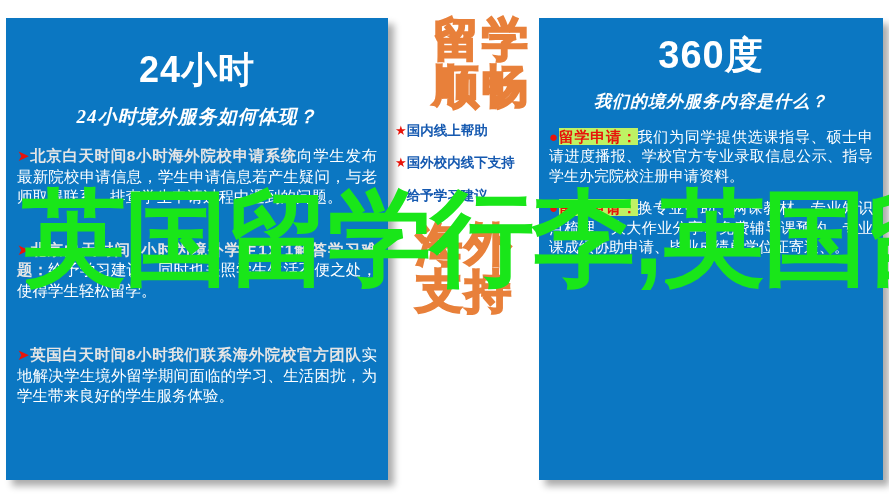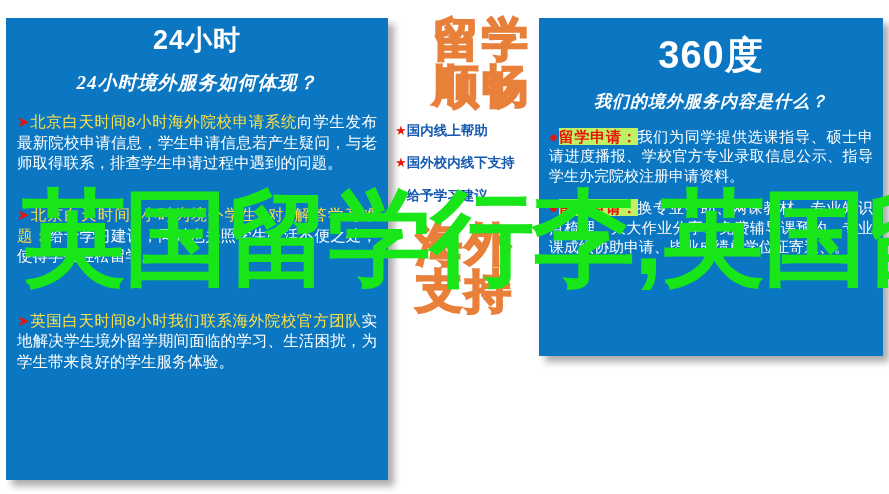--- a/index.html
+++ b/index.html
@@ -18,30 +18,30 @@
 
   
   .panel {
     position: absolute;
     background: #0B77C2;
     box-shadow: 6px 6px 7px rgba(0,0,0,0.33);
     box-sizing: border-box;
     overflow: hidden;
   }
   #panel-left  { left: 6px;   top: 18px; width: 382px; height: 462px; }
-  #panel-right { left: 539px; top: 18px; width: 344px; height: 338px; }
+  #panel-right { left: 539px; top: 18px; width: 344px; height: 462px; }
 
   
   .big-title {
     text-align: center;
     color: #ffffff;
-    font-size: 27px;
+    font-size: 36px;
     font-weight: bold;
     letter-spacing: 1px;
-    margin-top: 7px;
+    margin-top: 31px;
     line-height: 1.15;
   }
   #panel-right .big-title { font-size: 38px; margin-top: 16px; }
 
   .sub-title {
     text-align: center;
     color: #ffffff;
     font-size: 19px;
     font-weight: bold;
     font-style: italic;
@@ -69,22 +69,22 @@
     font-size: 15px;
     font-weight: bold;
   }
   .bullet-dot {
     color: #E8140A;
     font-size: 15px;
     font-weight: bold;
     letter-spacing: 0;
   }
   .hl-yellow {
-    color: #fde047;
-    font-weight: normal;
+    color: #e5e5e5;
+    font-weight: bold;
   }
   .hl-yellow-bg {
     color: #E8140A;
     background: #bef264;
     font-weight: bold;
   }
 
   .spacer-sm { height: 18px; }
   .spacer-md { height: 30px; }
 

